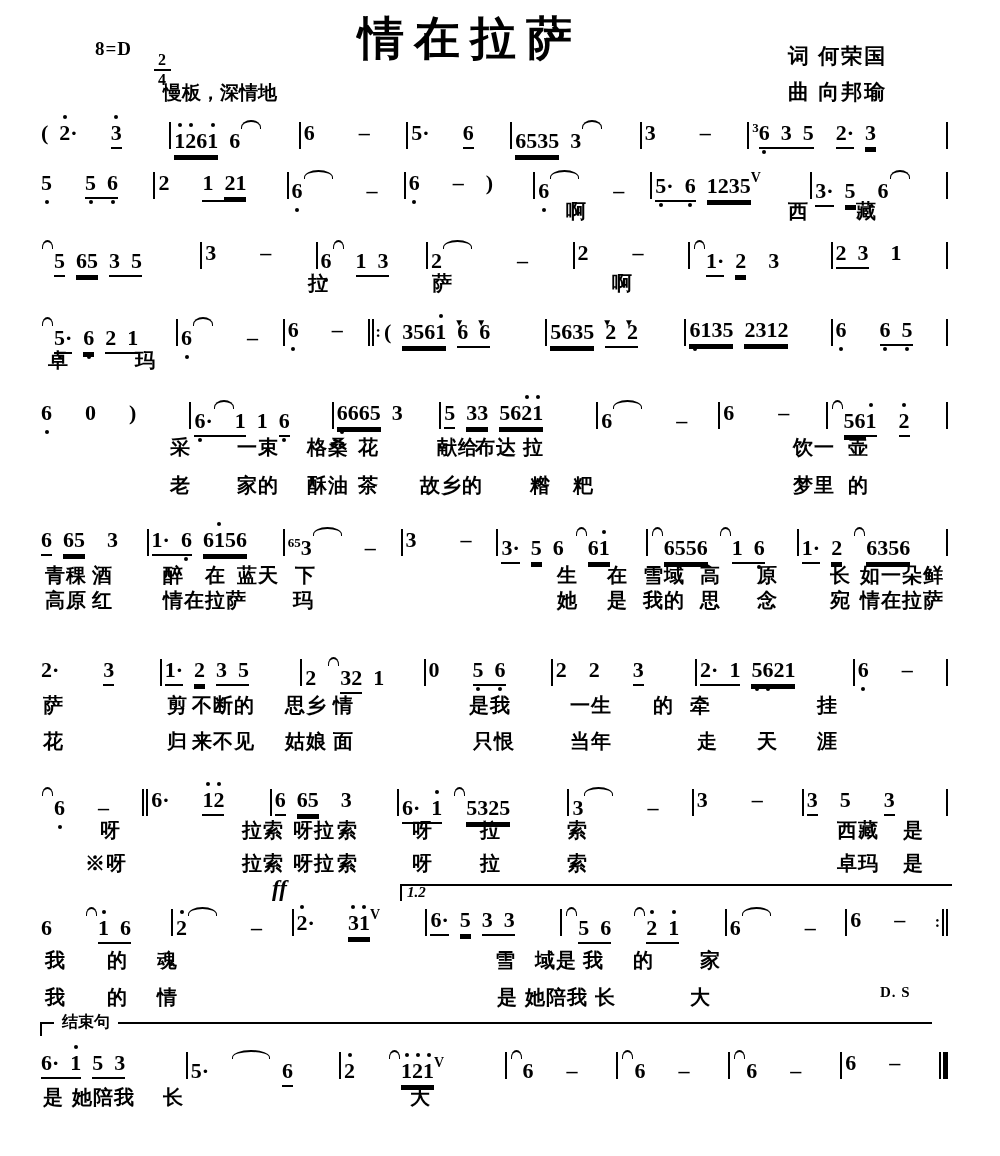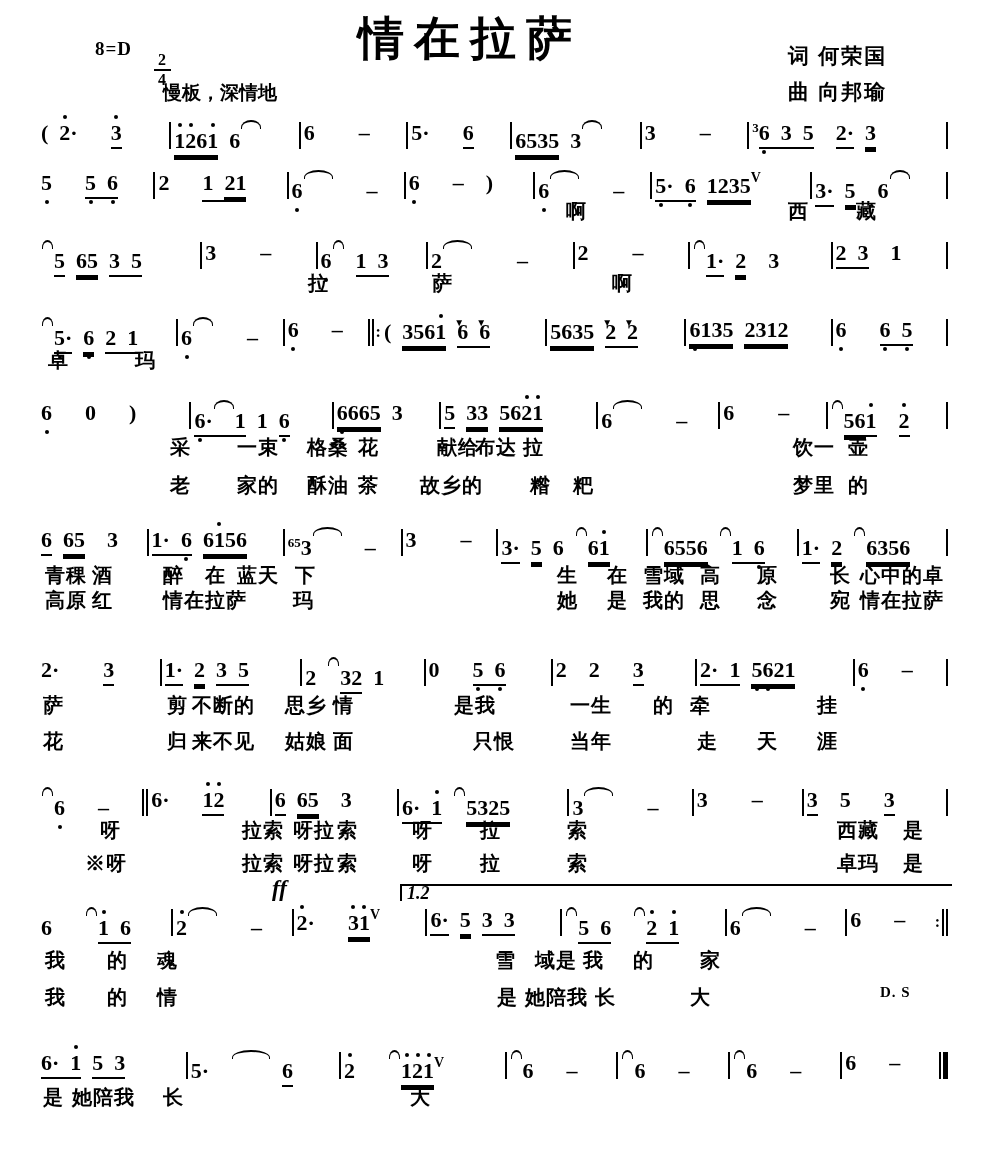--- a/index.html
+++ b/index.html
@@ -37,21 +37,21 @@
   .barwrap{display:inline-flex;align-items:center;gap:2px;height:30px;flex:none;}
   .bl{width:2px;height:27px;background:#000;}
   .blthick{width:5px;height:27px;background:#000;}
   .rdots{font-size:16px;font-weight:bold;line-height:26px;}
   .lyr-row{position:absolute;left:0;width:100%;height:26px;}
   .lyr{position:absolute;font-size:20px;font-weight:bold;white-space:pre;letter-spacing:1px;}
   .lyr.ds{font-size:15px;letter-spacing:1px;}
   .mark{position:absolute;}
   .mark.dyn span{font-style:italic;font-weight:bold;font-size:23px;}
   .mark.volta{border-top:2px solid #000;border-left:2px solid #000;height:15px;padding-left:5px;}
-  .mark.volta span{font-size:18px;font-weight:bold;font-style:italic;position:relative;top:-3px;}
+  .mark.volta span{font-size:15px;font-weight:bold;font-style:italic;position:relative;top:-3px;}
   .mark.ending{border-top:2px solid #000;border-left:2px solid #000;height:12px;}
   .mark.ending span{position:relative;top:-12px;left:12px;background:#fff;padding:0 8px;
                     font-size:16px;font-weight:bold;}
 </style>
 </head>
 <body>
 
 <div class="page">
   <div class="hdr-key">
     <span>8=D</span><span class="meter">
@@ -112,21 +112,21 @@
         <span class="lyr" style="left: 163px;">醉</span>
         <span class="lyr" style="left: 205px;">在</span>
         <span class="lyr" style="left: 237px;">蓝天</span>
         <span class="lyr" style="left: 295px;">下</span>
         <span class="lyr" style="left: 557px;">生</span>
         <span class="lyr" style="left: 607px;">在</span>
         <span class="lyr" style="left: 643px;">雪域</span>
         <span class="lyr" style="left: 700px;">高</span>
         <span class="lyr" style="left: 757px;">原</span>
         <span class="lyr" style="left: 830px;">长</span>
-        <span class="lyr" style="left: 860px;">心中的卓</span>
+        <span class="lyr" style="left: 860px;">如一朵鲜</span>
       </div>
       <div class="lyr-row" style="top: 587px; padding-left: 28px;">
         <span class="lyr" style="left: 45px;">高原</span>
         <span class="lyr" style="left: 92px;">红</span>
         <span class="lyr" style="left: 163px;">情在拉萨</span>
         <span class="lyr" style="left: 293px;">玛</span>
         <span class="lyr" style="left: 557px;">她</span>
         <span class="lyr" style="left: 607px;">是</span>
         <span class="lyr" style="left: 643px;">我的</span>
         <span class="lyr" style="left: 700px;">思</span>
@@ -134,21 +134,21 @@
         <span class="lyr" style="left: 830px;">宛</span>
         <span class="lyr" style="left: 860px;">情在拉萨</span>
       </div>
       <div class="notes-row" style="top: 657px;"><span class="measure" style="flex-grow: 7;"><span><span class="n">2</span><span class="n">·</span>    <span class="u1"><span class="n">3</span></span></span></span><span class="barwrap"><i class="bl"></i></span><span class="measure" style="flex-grow: 8;"><span><span class="u1"><span class="n">1</span><span class="n">·</span></span> <span class="u2"><span class="n">2</span></span> <span class="u1"><span class="n">3</span> <span class="n">5</span></span></span></span><span class="barwrap"><i class="bl"></i></span><span class="measure" style="flex-grow: 6;"><span><span class="n">2</span> <span class="slur" style="width: 9px;"></span><span class="u1"><span class="n">3</span><span class="n">2</span></span> <span class="n">1</span></span></span><span class="barwrap"><i class="bl"></i></span><span class="measure" style="flex-grow: 7;"><span><span class="n">0</span>   <span class="u1"><span class="n lo">5</span> <span class="n lo">6</span></span></span></span><span class="barwrap"><i class="bl"></i></span><span class="measure" style="flex-grow: 8;"><span><span class="n">2</span>  <span class="n">2</span>   <span class="u1"><span class="n">3</span></span></span></span><span class="barwrap"><i class="bl"></i></span><span class="measure" style="flex-grow: 9;"><span><span class="u1"><span class="n">2</span><span class="n">·</span> <span class="n">1</span></span> <span class="u2"><span class="n lo">5</span><span class="n lo">6</span><span class="n">2</span><span class="n">1</span></span></span></span><span class="barwrap"><i class="bl"></i></span><span class="measure" style="flex-grow: 5;"><span><span class="n lo">6</span>   <span class="n">–</span></span></span><span class="barwrap"><i class="bl"></i></span></div>
       <div class="lyr-row" style="top: 692px;">
         <span class="lyr" style="left: 43px;">萨</span>
         <span class="lyr" style="left: 167px;">剪</span>
         <span class="lyr" style="left: 192px;">不断的</span>
         <span class="lyr" style="left: 285px;">思乡</span>
         <span class="lyr" style="left: 333px;">情</span>
-        <span class="lyr" style="left: 454px;">是我</span>
+        <span class="lyr" style="left: 469px;">是我</span>
         <span class="lyr" style="left: 570px;">一生</span>
         <span class="lyr" style="left: 653px;">的</span>
         <span class="lyr" style="left: 690px;">牵</span>
         <span class="lyr" style="left: 817px;">挂</span>
       </div>
       <div class="lyr-row" style="top: 728px;">
         <span class="lyr" style="left: 43px;">花</span>
         <span class="lyr" style="left: 167px;">归</span>
         <span class="lyr" style="left: 192px;">来不见</span>
         <span class="lyr" style="left: 285px;">姑娘</span>
@@ -205,14 +205,15 @@
       </div>
       <div class="mark dyn" style="left: 272px; top: 876px;"><span>ff</span></div>
       <div class="mark volta" style="left: 400px; top: 884px; width: 545px;"><span>1.2</span></div>
       <div class="notes-row" style="top: 1050px;"><span class="measure" style="flex-grow: 8;"><span><span class="u1"><span class="n">6</span><span class="n">·</span> <span class="n hi">1</span></span> <span class="u1"><span class="n">5</span> <span class="n">3</span></span></span></span><span class="barwrap"><i class="bl"></i></span><span class="measure" style="flex-grow: 6;"><span><span class="n">5</span><span class="n">·</span>  <span class="slur" style="width: 36px;"></span> <span class="u1"><span class="n">6</span></span></span></span><span class="barwrap"><i class="bl"></i></span><span class="measure" style="flex-grow: 8;"><span><span class="n hi">2</span>   <span class="slur" style="width: 9px;"></span><span class="u2"><span class="n hi">1</span><span class="n hi">2</span><span class="n hi">1</span></span><span class="breath">V</span></span></span><span class="barwrap"><i class="bl"></i></span><span class="measure" style="flex-grow: 5;"><span><span class="slur" style="width: 9px;"></span><span class="n">6</span>   <span class="n">–</span></span></span><span class="barwrap"><i class="bl"></i></span><span class="measure" style="flex-grow: 5;"><span><span class="slur" style="width: 9px;"></span><span class="n">6</span>   <span class="n">–</span></span></span><span class="barwrap"><i class="bl"></i></span><span class="measure" style="flex-grow: 5;"><span><span class="slur" style="width: 9px;"></span><span class="n">6</span>   <span class="n">–</span></span></span><span class="barwrap"><i class="bl"></i></span><span class="measure" style="flex-grow: 5;"><span><span class="n">6</span>   <span class="n">–</span></span></span><span class="barwrap"><i class="bl"></i><i class="blthick"></i></span></div>
       <div class="lyr-row" style="top: 1084px;">
         <span class="lyr" style="left: 43px;">是</span>
         <span class="lyr" style="left: 72px;">她陪我</span>
         <span class="lyr" style="left: 163px;">长</span>
         <span class="lyr" style="left: 410px;">大</span>
       </div>
+      <div class="mark ending" style="left: 40px; top: 1022px; width: 890px;"><span>结束句</span></div>
     </div>
 </div>
 
 </body></html>

